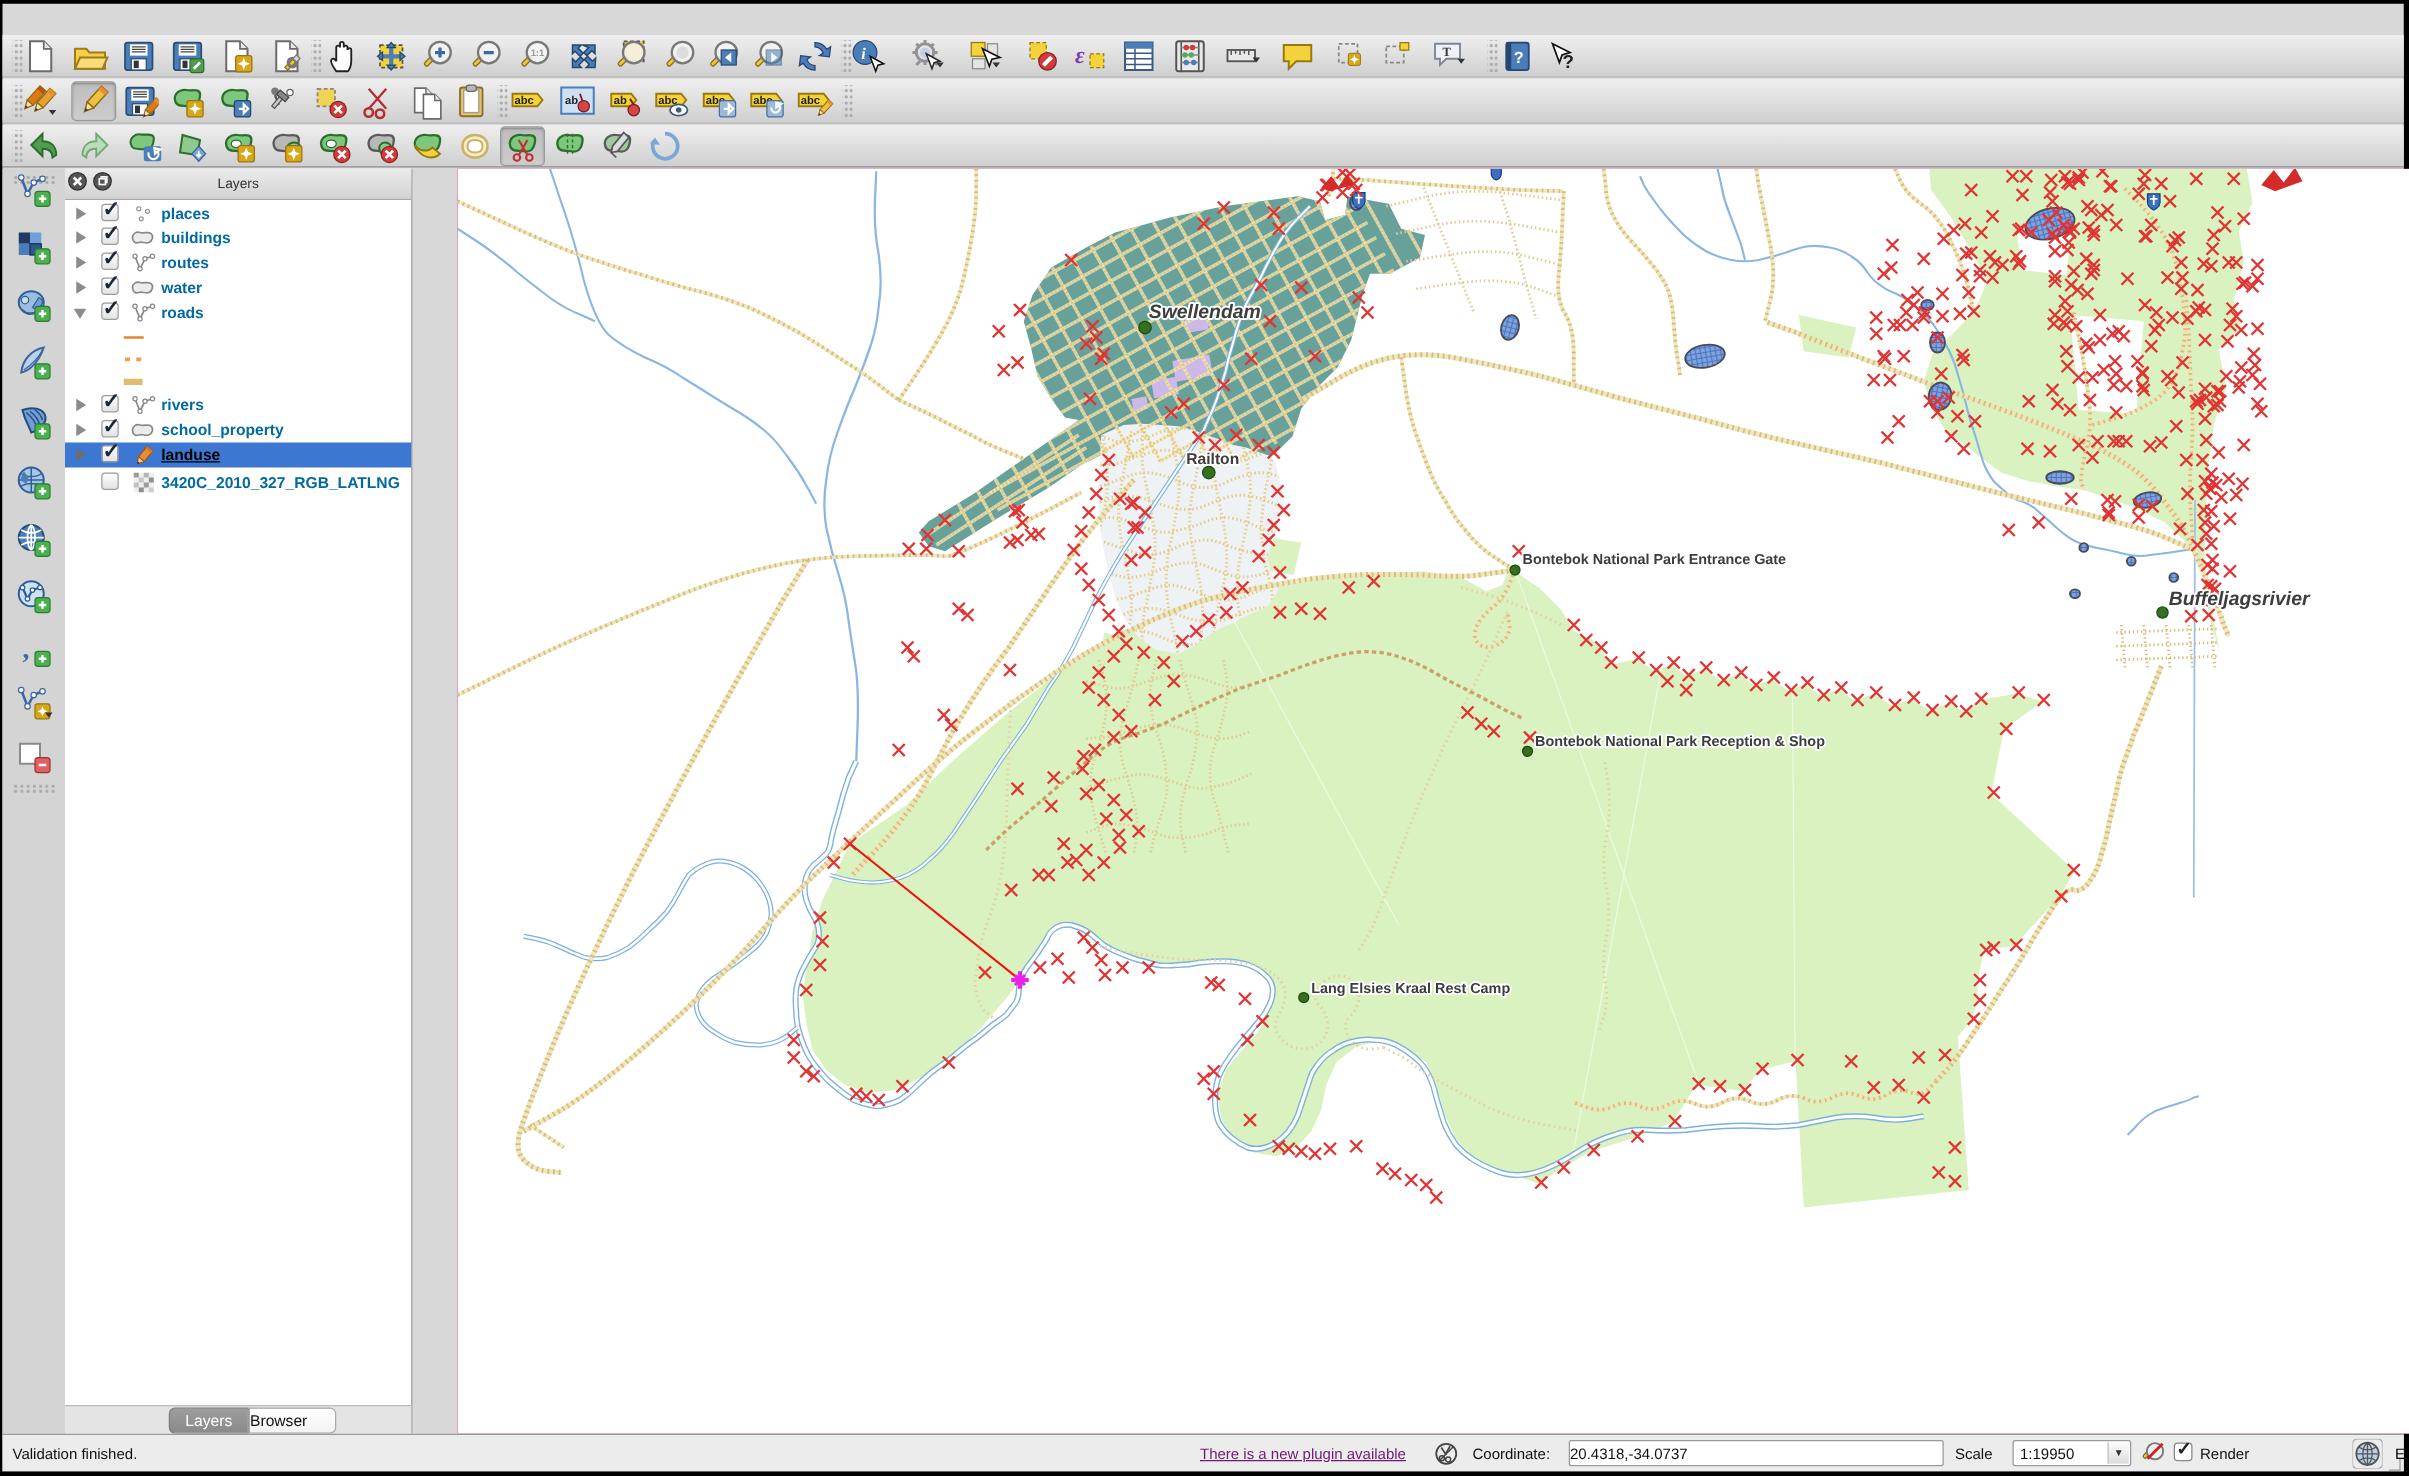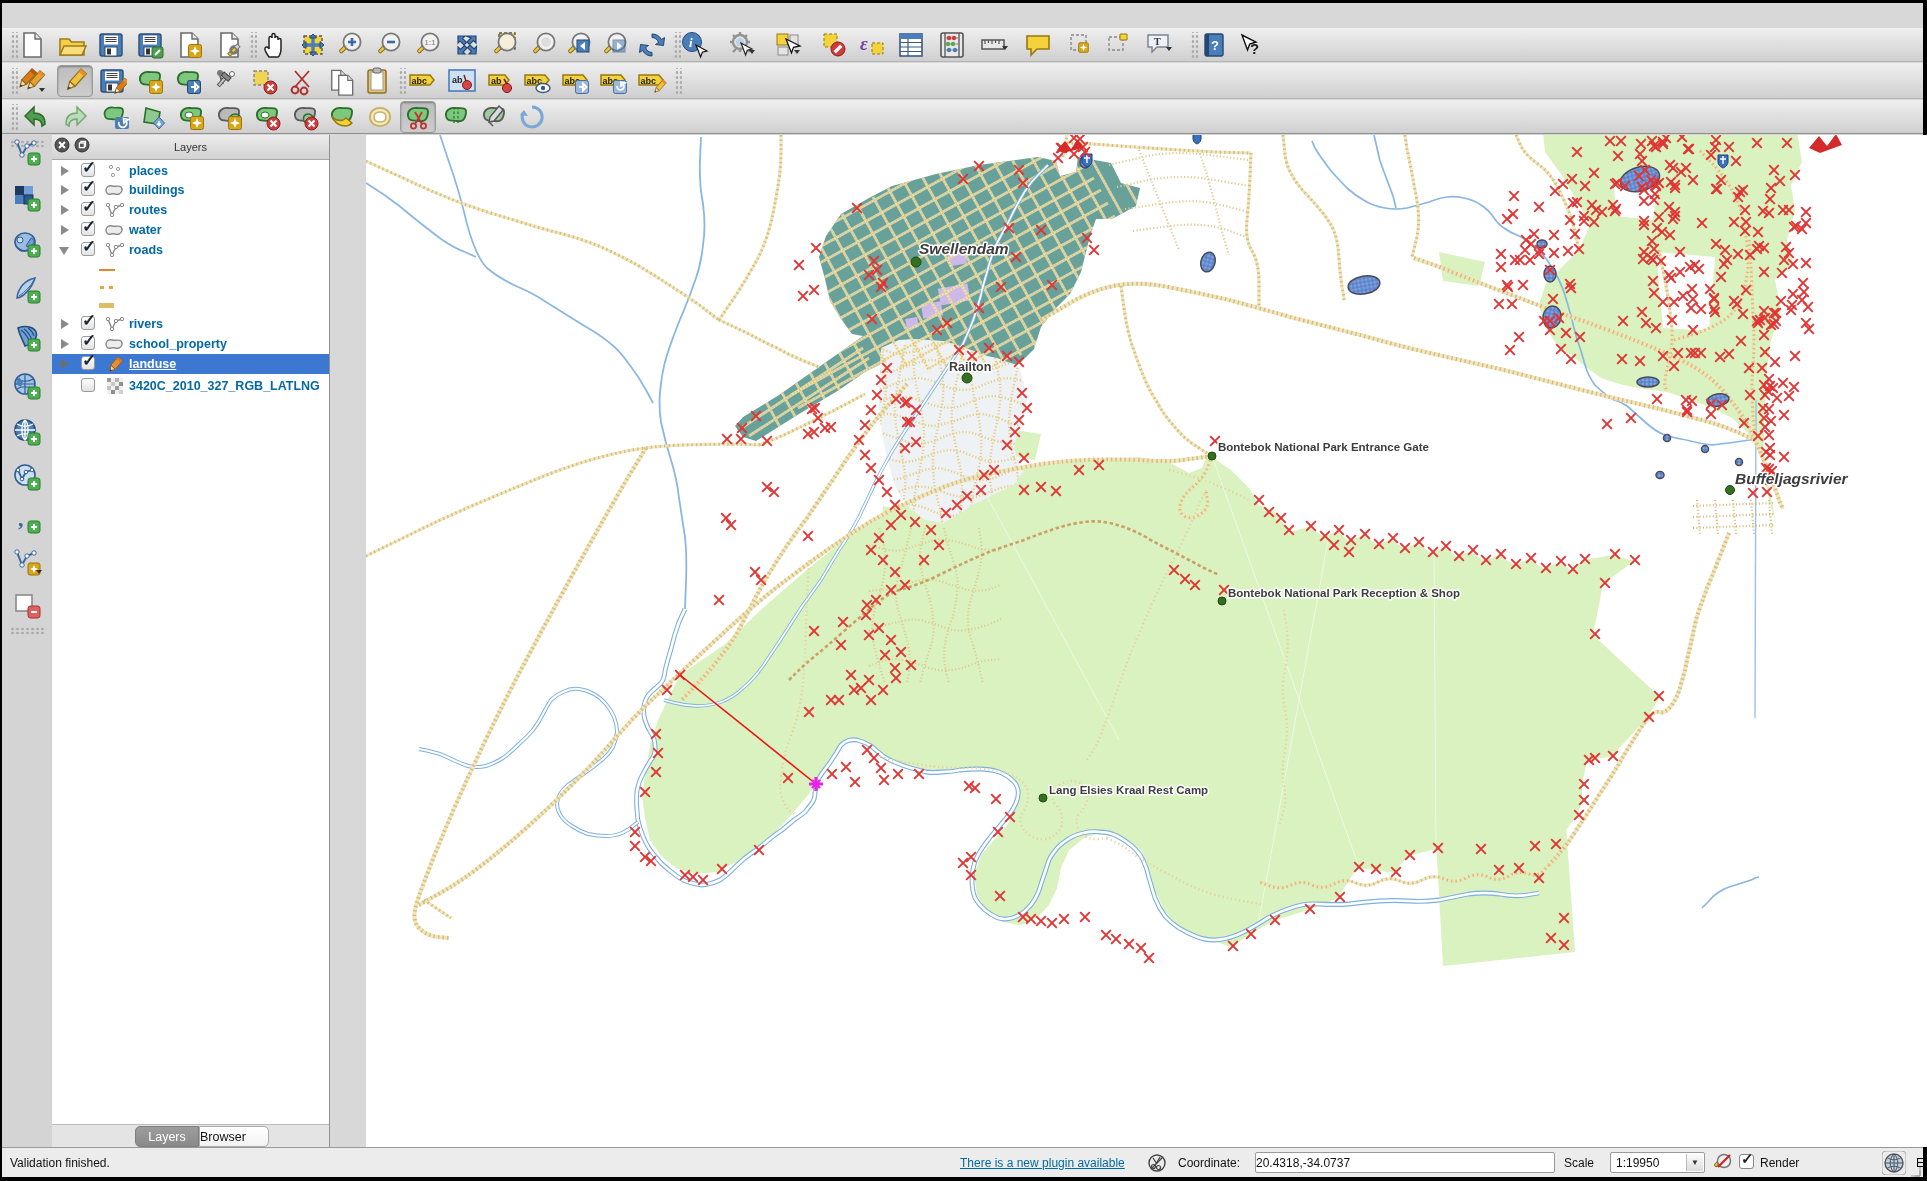--- a/index.html
+++ b/index.html
@@ -715,21 +715,21 @@
             <div class="cb"></div>
             <div class="check">✓</div>
           <svg class="lic" width="26" height="18" viewBox="0 0 26 18">
               <g transform="rotate(40 13 9)">
                 <rect x="10" y="1" width="6" height="11" fill="#e89030" stroke="#9a5410" stroke-width="0.8"></rect>
                 <path d="M10 12h6l-3 5z" fill="#f3cf9e" stroke="#9a5410" stroke-width="0.8"></path>
                 <path d="M11.8 15.2l1.2 1.8 1.2-1.8z" fill="#333"></path>
                 <rect x="10" y="1" width="6" height="2.4" fill="#d87820"></rect>
               </g>
             </svg>
-          <div class="lbl" style="color:#ffffff;text-decoration:underline">landuse</div>
+          <div class="lbl" style="color:#000000;text-decoration:underline">landuse</div>
           </div>
         <div class="prow" style="top:241px">
             <div class="cb"></div>
           <svg class="lic" width="26" height="16" viewBox="0 0 26 16">
               <g>
                 <rect x="5" y="0" width="16" height="16" fill="#efefef"></rect>
                 <rect x="5" y="0" width="4" height="4" fill="#9b9b9b"></rect>
                 <rect x="13" y="0" width="4" height="4" fill="#b5b5b5"></rect>
                 <rect x="9" y="4" width="4" height="4" fill="#c8c8c8"></rect>
                 <rect x="17" y="4" width="4" height="4" fill="#8f8f8f"></rect>
@@ -1536,21 +1536,21 @@
 <text x="1209" y="597" style="font-family:'Liberation Sans',sans-serif;font-weight:bold;font-size:11.5px;fill:#3d3d3d;stroke:#ffffff;stroke-width:3px;paint-order:stroke;stroke-linejoin:round">Bontebok National Park Reception &amp; Shop</text>
 <circle cx="1203" cy="601" r="4" fill="#34701f" stroke="#1e4a12"></circle>
 <text x="1716" y="484" style="font-family:'Liberation Sans',sans-serif;font-style:italic;font-weight:bold;font-size:15.5px;fill:#3d3d3d;stroke:#ffffff;stroke-width:3px;paint-order:stroke;stroke-linejoin:round">Buffeljagsrivier</text>
 <circle cx="1711" cy="490" r="4.5" fill="#34701f" stroke="#1e4a12"></circle>
 <text x="1030" y="794" style="font-family:'Liberation Sans',sans-serif;font-weight:bold;font-size:11.5px;fill:#3d3d3d;stroke:#ffffff;stroke-width:3px;paint-order:stroke;stroke-linejoin:round">Lang Elsies Kraal Rest Camp</text>
 <circle cx="1024" cy="798" r="4" fill="#34701f" stroke="#1e4a12"></circle>
 </svg></div>
   </div>
   <div id="statusbar">
       <div class="sb" style="left:8px;top:8px">Validation finished.</div>
-      <div class="sb" style="left:958px;top:8px;color:#0369a1;text-decoration:underline">There is a new plugin available</div>
+      <div class="sb" style="left:958px;top:8px;color:#701a75;text-decoration:underline">There is a new plugin available</div>
       <svg class="sb" style="left:1146px;top:5px" width="18" height="20" viewBox="0 0 18 20">
         <circle cx="9" cy="10" r="8" fill="none" stroke="#444" stroke-width="1.4"></circle>
         <path d="M5 5l4 6M12 4l-4 7" stroke="#444" stroke-width="1.3"></path>
         <circle cx="5.5" cy="13.5" r="2" fill="none" stroke="#444" stroke-width="1.2"></circle>
         <circle cx="10.5" cy="14.5" r="2" fill="none" stroke="#444" stroke-width="1.2"></circle>
         <path d="M3 16L15 4" stroke="#444" stroke-width="1.2"></path>
       </svg>
       <div class="sb" style="left:1176px;top:8px">Coordinate:</div>
       <div class="sb" style="left:1253px;top:4px;width:300px;height:21px;background:#fff;border:1px solid #9a9a9a;border-radius:2px;text-align:left;line-height:20px">20.4318,-34.0737</div>
       <div class="sb" style="left:1562px;top:8px">Scale</div>

